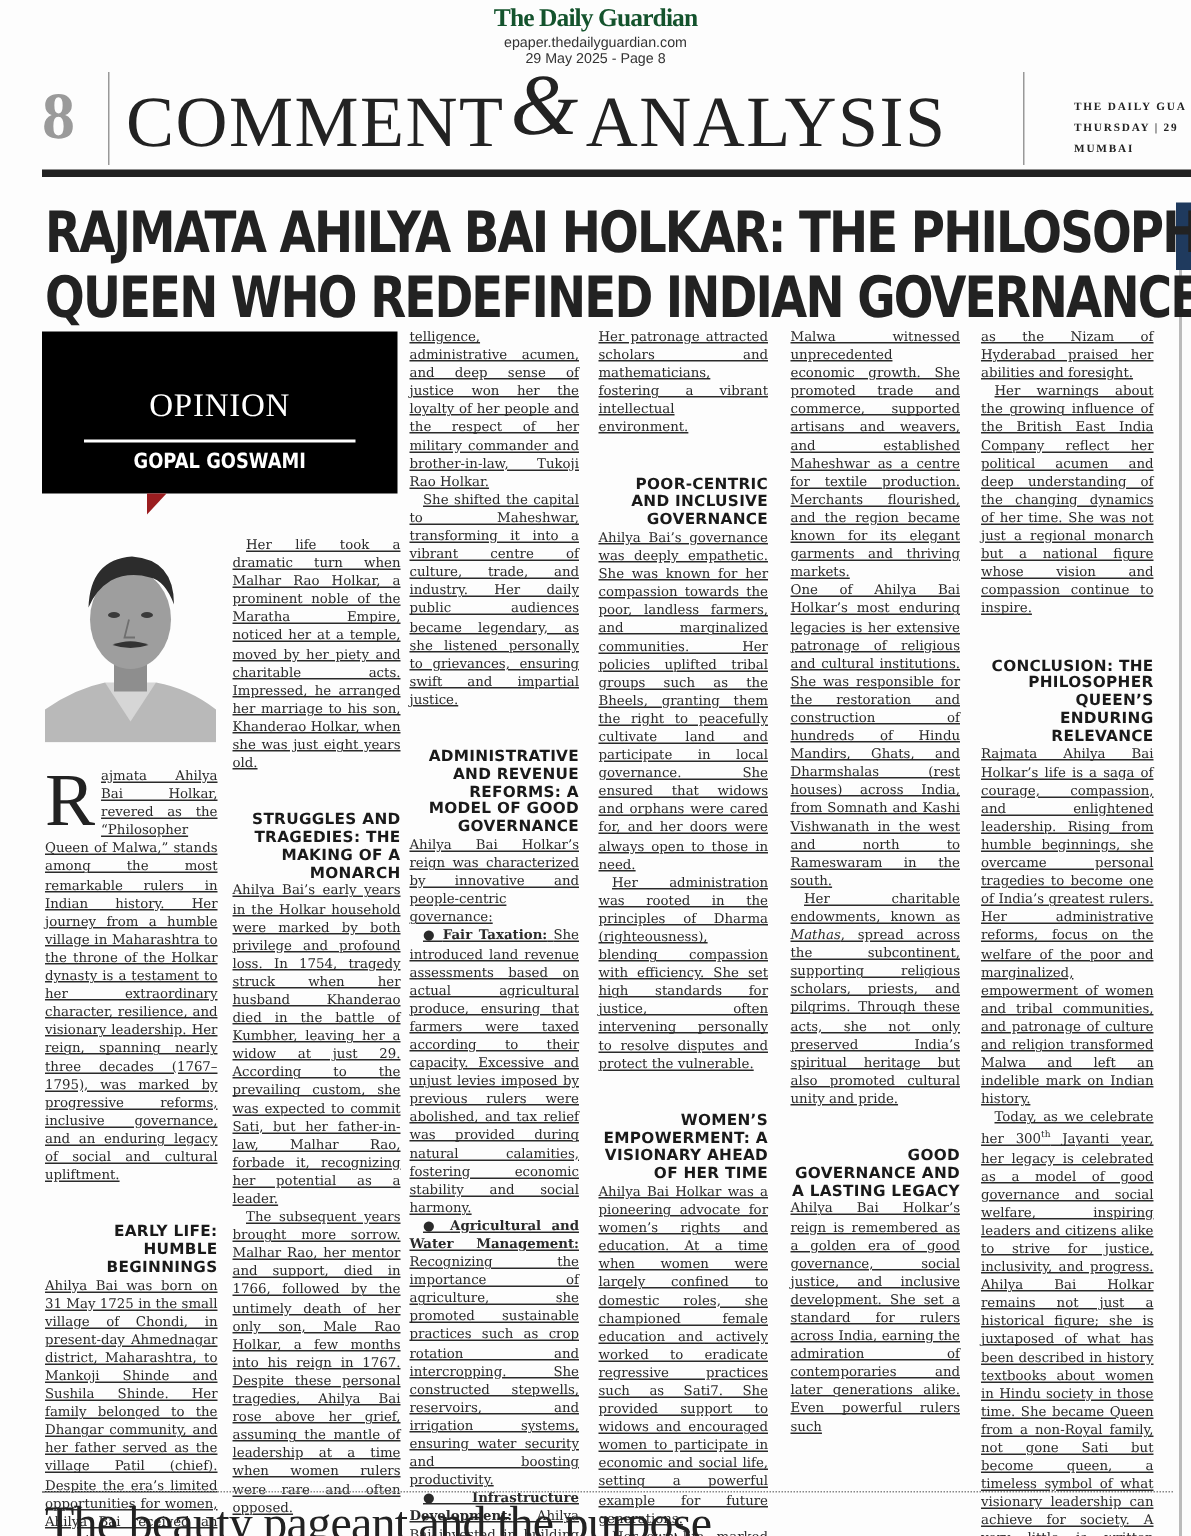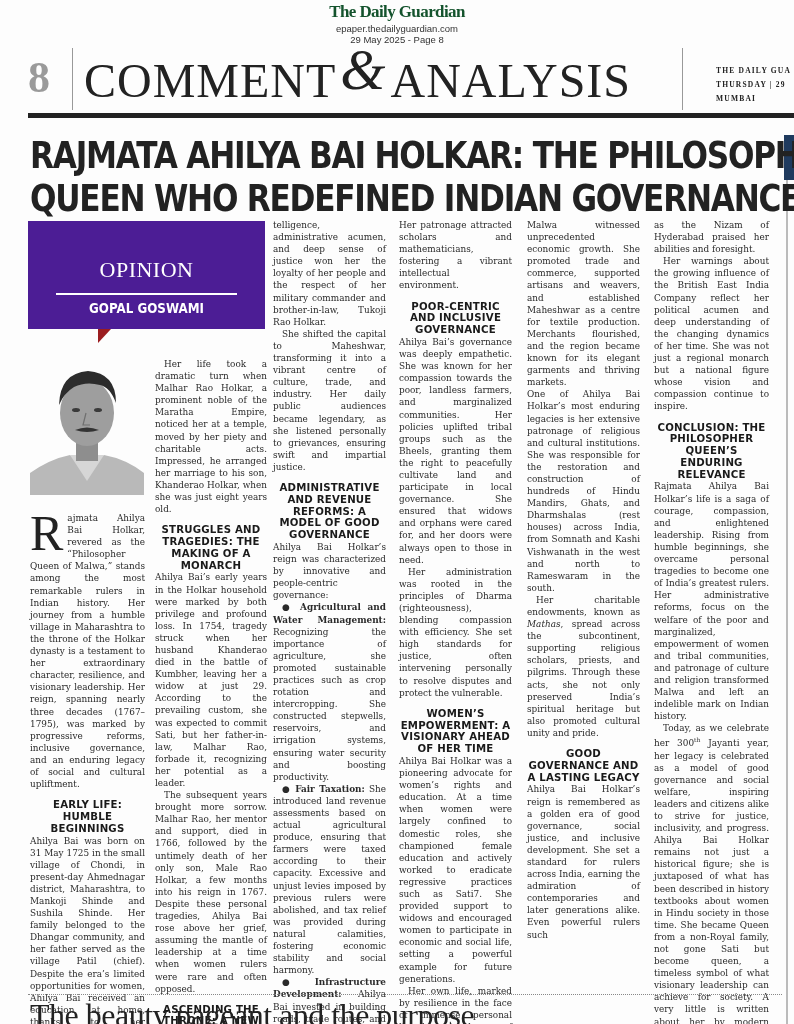--- a/index.html
+++ b/index.html
@@ -17,32 +17,32 @@
   .section-title .amp { font-style:italic; font-size:58px; position:relative; top:-8px; margin:0 4px; }
   .vline2 { position:absolute; top:48px; left:682px; width:1px; height:62px; background:#999; }
   .edition { position:absolute; top:64px; left:716px; font-family:"Liberation Serif", serif; font-weight:bold; font-size:7.5px; line-height:14px; letter-spacing:1.2px; color:#222; white-space:nowrap; }
   .head-rule { position:absolute; top:113px; left:28px; width:766px; height:5px; background:#222; }
 
   .blue-strip { position:absolute; top:135px; left:784px; width:10px; height:45px; background:#1f3a5e; }
   .right-border { position:absolute; top:180px; left:786px; width:2px; height:844px; background:#bbb; }
 
   .headline { position:absolute; top:134px; left:30px; width:760px; font-family:"DejaVu Sans", sans-serif; font-weight:bold; font-size:38px; line-height:43px; color:#222; letter-spacing:-1.5px; transform:scaleX(0.82); transform-origin:left top; white-space:nowrap; }
 
-  .opinion-box { position:absolute; top:221px; left:28px; width:237px; height:108px; background:#4c1d95; }
+  .opinion-box { position:absolute; top:221px; left:28px; width:237px; height:108px; background:#000000; }
   .opinion-label { position:absolute; top:36px; left:0; width:237px; text-align:center; font-family:"Liberation Serif", serif; font-size:22px; color:#fff; letter-spacing:0.5px; }
   .opinion-rule { position:absolute; top:72px; left:28px; width:181px; height:1.5px; background:#fff; }
   .author-name { position:absolute; top:79px; left:0; width:237px; text-align:center; font-family:"DejaVu Sans", sans-serif; font-weight:bold; font-size:14px; color:#fff; transform:scaleX(0.85); }
   .opinion-tail { position:absolute; top:329px; left:98px; width:0; height:0; border-left:0 solid transparent; border-right:13px solid transparent; border-top:14px solid #9b1d20; }
 
   .photo { position:absolute; top:355px; left:30px; width:114px; height:140px; overflow:hidden; }
 
   .col { position:absolute; font-family:"DejaVu Serif", serif; font-size:8.9px; line-height:12.1px; color:#2a2a2a; text-align:justify; hyphens:auto; }
-  .col p { text-indent:9px; }
+  .col p { text-indent:9px;text-decoration:underline; }
   .col p.noind { text-indent:0; }
-  .col h3 { font-family:"DejaVu Sans", sans-serif; font-weight:bold; font-size:10.2px; line-height:11.8px; color:#1a1a1a; text-align:center; margin-top:9px; letter-spacing:0.2px; }
+  .col h3 { font-family:"DejaVu Sans", sans-serif; font-weight:bold; font-size:10.2px; line-height:11.8px; color:#1a1a1a; text-align:right; margin-top:26px; letter-spacing:0.2px; }
   .col b { font-weight:bold; }
   .col em { font-style:italic; }
   .dropcap { float:left; font-family:"Liberation Serif", serif; font-size:50px; line-height:40px; margin:1px 4px 0 0; color:#222; }
 
   .c1 { top:512px; left:30px; width:115px; }
   .c2 { top:358px; left:155px; width:112px; }
   .c3 { top:219px; left:273px; width:113px; }
   .c4 { top:219px; left:399px; width:113px; }
   .c5 { top:219px; left:527px; width:113px; }
   .c6 { top:219px; left:654px; width:115px; }
@@ -121,22 +121,22 @@
   <p>The subsequent years brought more sorrow. Malhar Rao, her mentor and support, died in 1766, followed by the untimely death of her only son, Male Rao Holkar, a few months into his reign in 1767. Despite these personal tragedies, Ahilya Bai rose above her grief, assuming the mantle of leadership at a time when women rulers were rare and often opposed.</p>
   <h3>ASCENDING THE THRONE: A NEW ERA FOR MALWA</h3>
 
 </div>
 
 <div class="col c3">
   <p class="noind" id="throne1b">telligence, administrative acumen, and deep sense of justice won her the loyalty of her people and the respect of her military commander and brother-in-law, Tukoji Rao Holkar.</p>
   <p>She shifted the capital to Maheshwar, transforming it into a vibrant centre of culture, trade, and industry. Her daily public audiences became legendary, as she listened personally to grievances, ensuring swift and impartial justice.</p>
   <h3>ADMINISTRATIVE AND REVENUE REFORMS: A MODEL OF GOOD GOVERNANCE</h3>
   <p class="noind">Ahilya Bai Holkar’s reign was characterized by innovative and people-centric governance:</p>
+  <p><span>● </span><b>Fair Taxation:</b> <span>She introduced land revenue assessments based on actual agricultural produce, ensuring that farmers were taxed according to their capacity. Excessive and unjust levies imposed by previous rulers were abolished, and tax relief was provided during natural calamities, fostering economic stability and social harmony.</span></p>
   <p><span>● </span><b>Agricultural and Water Management:</b> <span>Recognizing the importance of agriculture, she promoted sustainable practices such as crop rotation and intercropping. She constructed stepwells, reservoirs, and irrigation systems, ensuring water security and boosting productivity.</span></p>
-  <p><span>● </span><b>Fair Taxation:</b> <span>She introduced land revenue assessments based on actual agricultural produce, ensuring that farmers were taxed according to their capacity. Excessive and unjust levies imposed by previous rulers were abolished, and tax relief was provided during natural calamities, fostering economic stability and social harmony.</span></p>
   <p><span>● </span><b>Infrastructure Development:</b> <span>Ahilya Bai invested in building roads, trade routes, and defensive structures, which not only improved connectivity and security but also stimulated commerce and industry in the region.</span></p>
 
 </div>
 
 <div class="col c4">
   <p class="noind" id="b4textb">Her patronage attracted scholars and mathematicians, fostering a vibrant intellectual environment.</p>
   <h3>POOR-CENTRIC AND INCLUSIVE GOVERNANCE</h3>
   <p class="noind">Ahilya Bai’s governance was deeply empathetic. She was known for her compassion towards the poor, landless farmers, and marginalized communities. Her policies uplifted tribal groups such as the Bheels, granting them the right to peacefully cultivate land and participate in local governance. She ensured that widows and orphans were cared for, and her doors were always open to those in need.</p>
   <p>Her administration was rooted in the principles of Dharma (righteousness), blending compassion with efficiency. She set high standards for justice, often intervening personally to resolve disputes and protect the vulnerable.</p>
   <h3>WOMEN’S EMPOWERMENT: A VISIONARY AHEAD OF HER TIME</h3>

